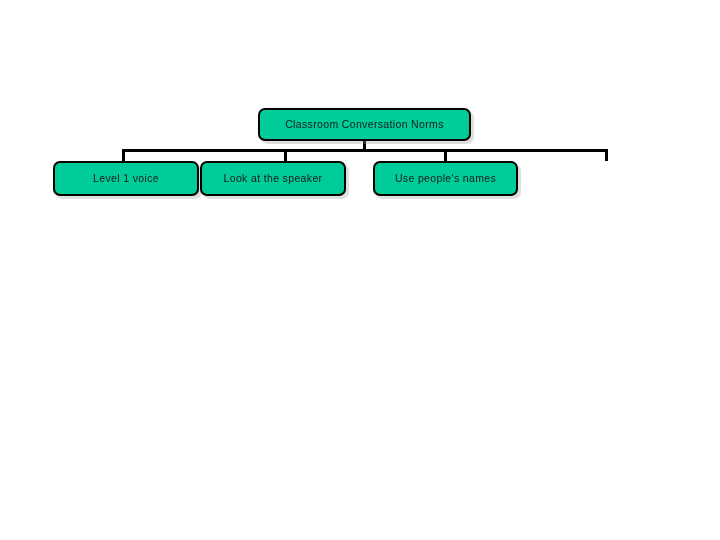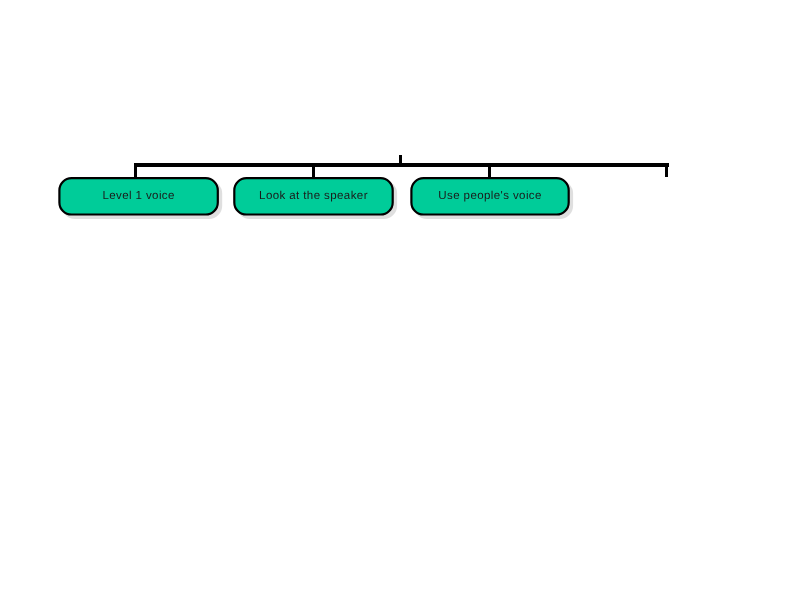--- a/index.html
+++ b/index.html
@@ -62,24 +62,23 @@
     left: 258px;
     top: 108px;
     width: 213px;
     height: 33px;
   }
 
   
   .node-child {
     top: 161px;
     height: 35px;
-    border-radius: 12px;
   }
   #node-child-0 { left: 53px;  width: 146px; }
-  #node-child-1 { left: 212px; width: 146px; }
+  #node-child-1 { left: 200px; width: 146px; }
   #node-child-2 { left: 373px; width: 145px; }
   #node-child-3 { left: 531px; width: 146px; }
 </style>
 </head>
 <body>
 
 <div id="canvas">
 
   <svg id="connectors" viewBox="0 0 720 540" width="720" height="540" aria-hidden="true">
     <g stroke="#000000" stroke-width="3" fill="none" shape-rendering="crispEdges">
@@ -88,27 +87,30 @@
 
       <line x1="122" y1="150" x2="608" y2="150"></line>
 
       <line x1="123" y1="150" x2="123" y2="161"></line>
       <line x1="285" y1="150" x2="285" y2="161"></line>
       <line x1="445" y1="150" x2="445" y2="161"></line>
       <line x1="606" y1="150" x2="606" y2="161"></line>
     </g>
   </svg>
 
+  <div class="node" id="node-root">
+    <span class="node-label">Classroom Conversation Norms</span>
+  </div>
 
   <div class="node node-child" id="node-child-0">
     <span class="node-label">Level 1 voice</span>
   </div>
 
   <div class="node node-child" id="node-child-1">
     <span class="node-label">Look at the speaker</span>
   </div>
 
   <div class="node node-child" id="node-child-2">
-    <span class="node-label">Use people's voice</span>
+    <span class="node-label">Use people's names</span>
   </div>
 
 
 </div>
 
 </body></html>

